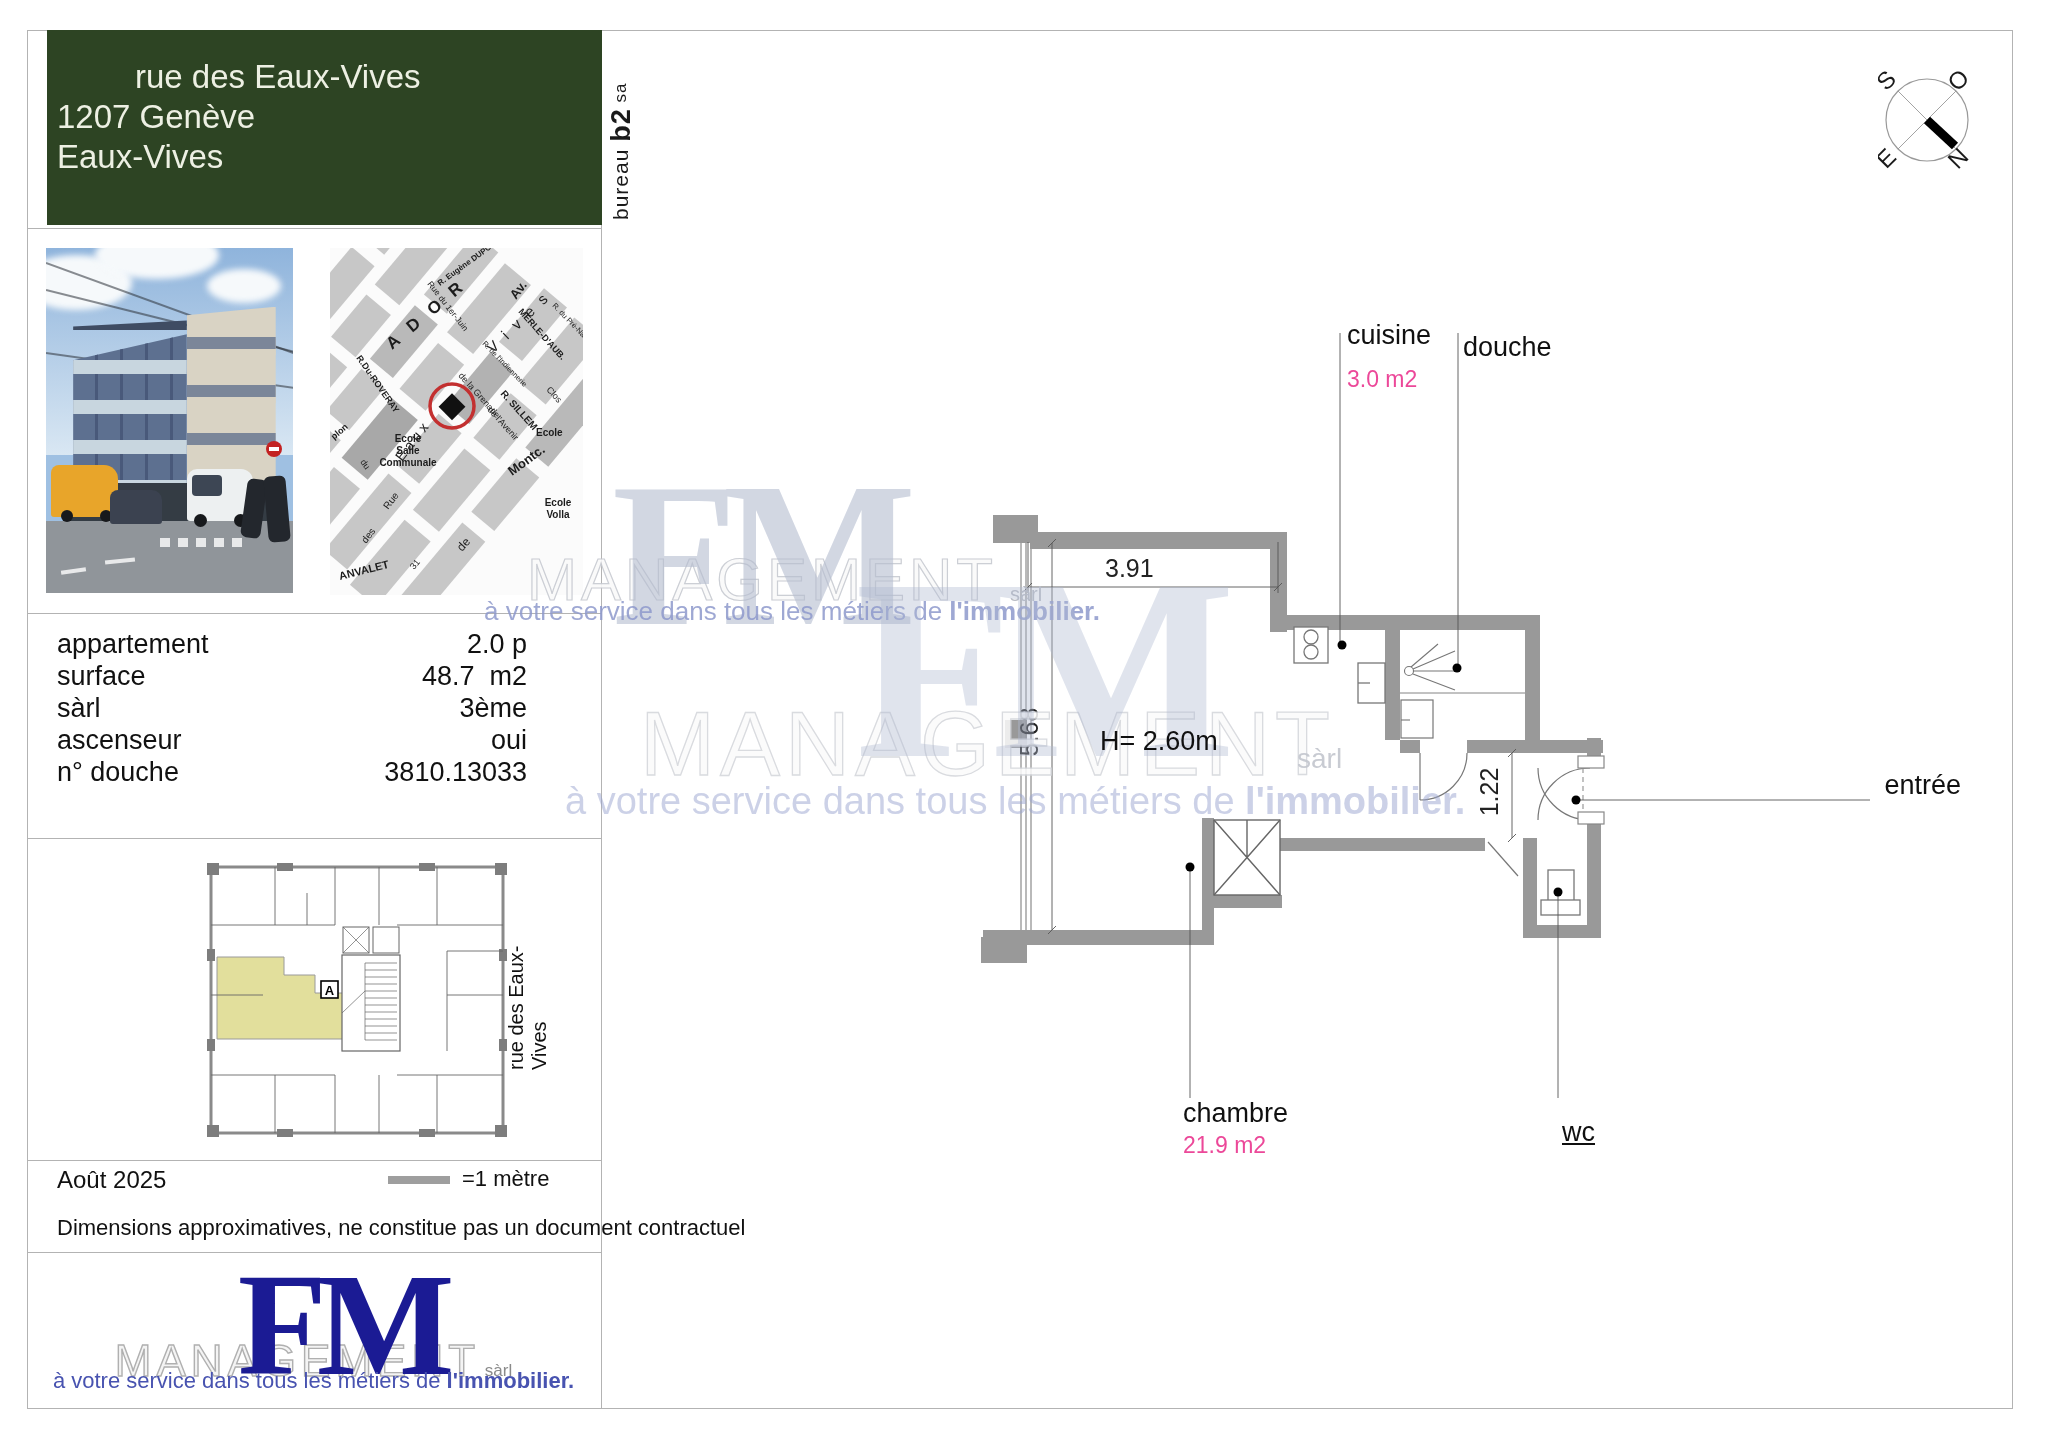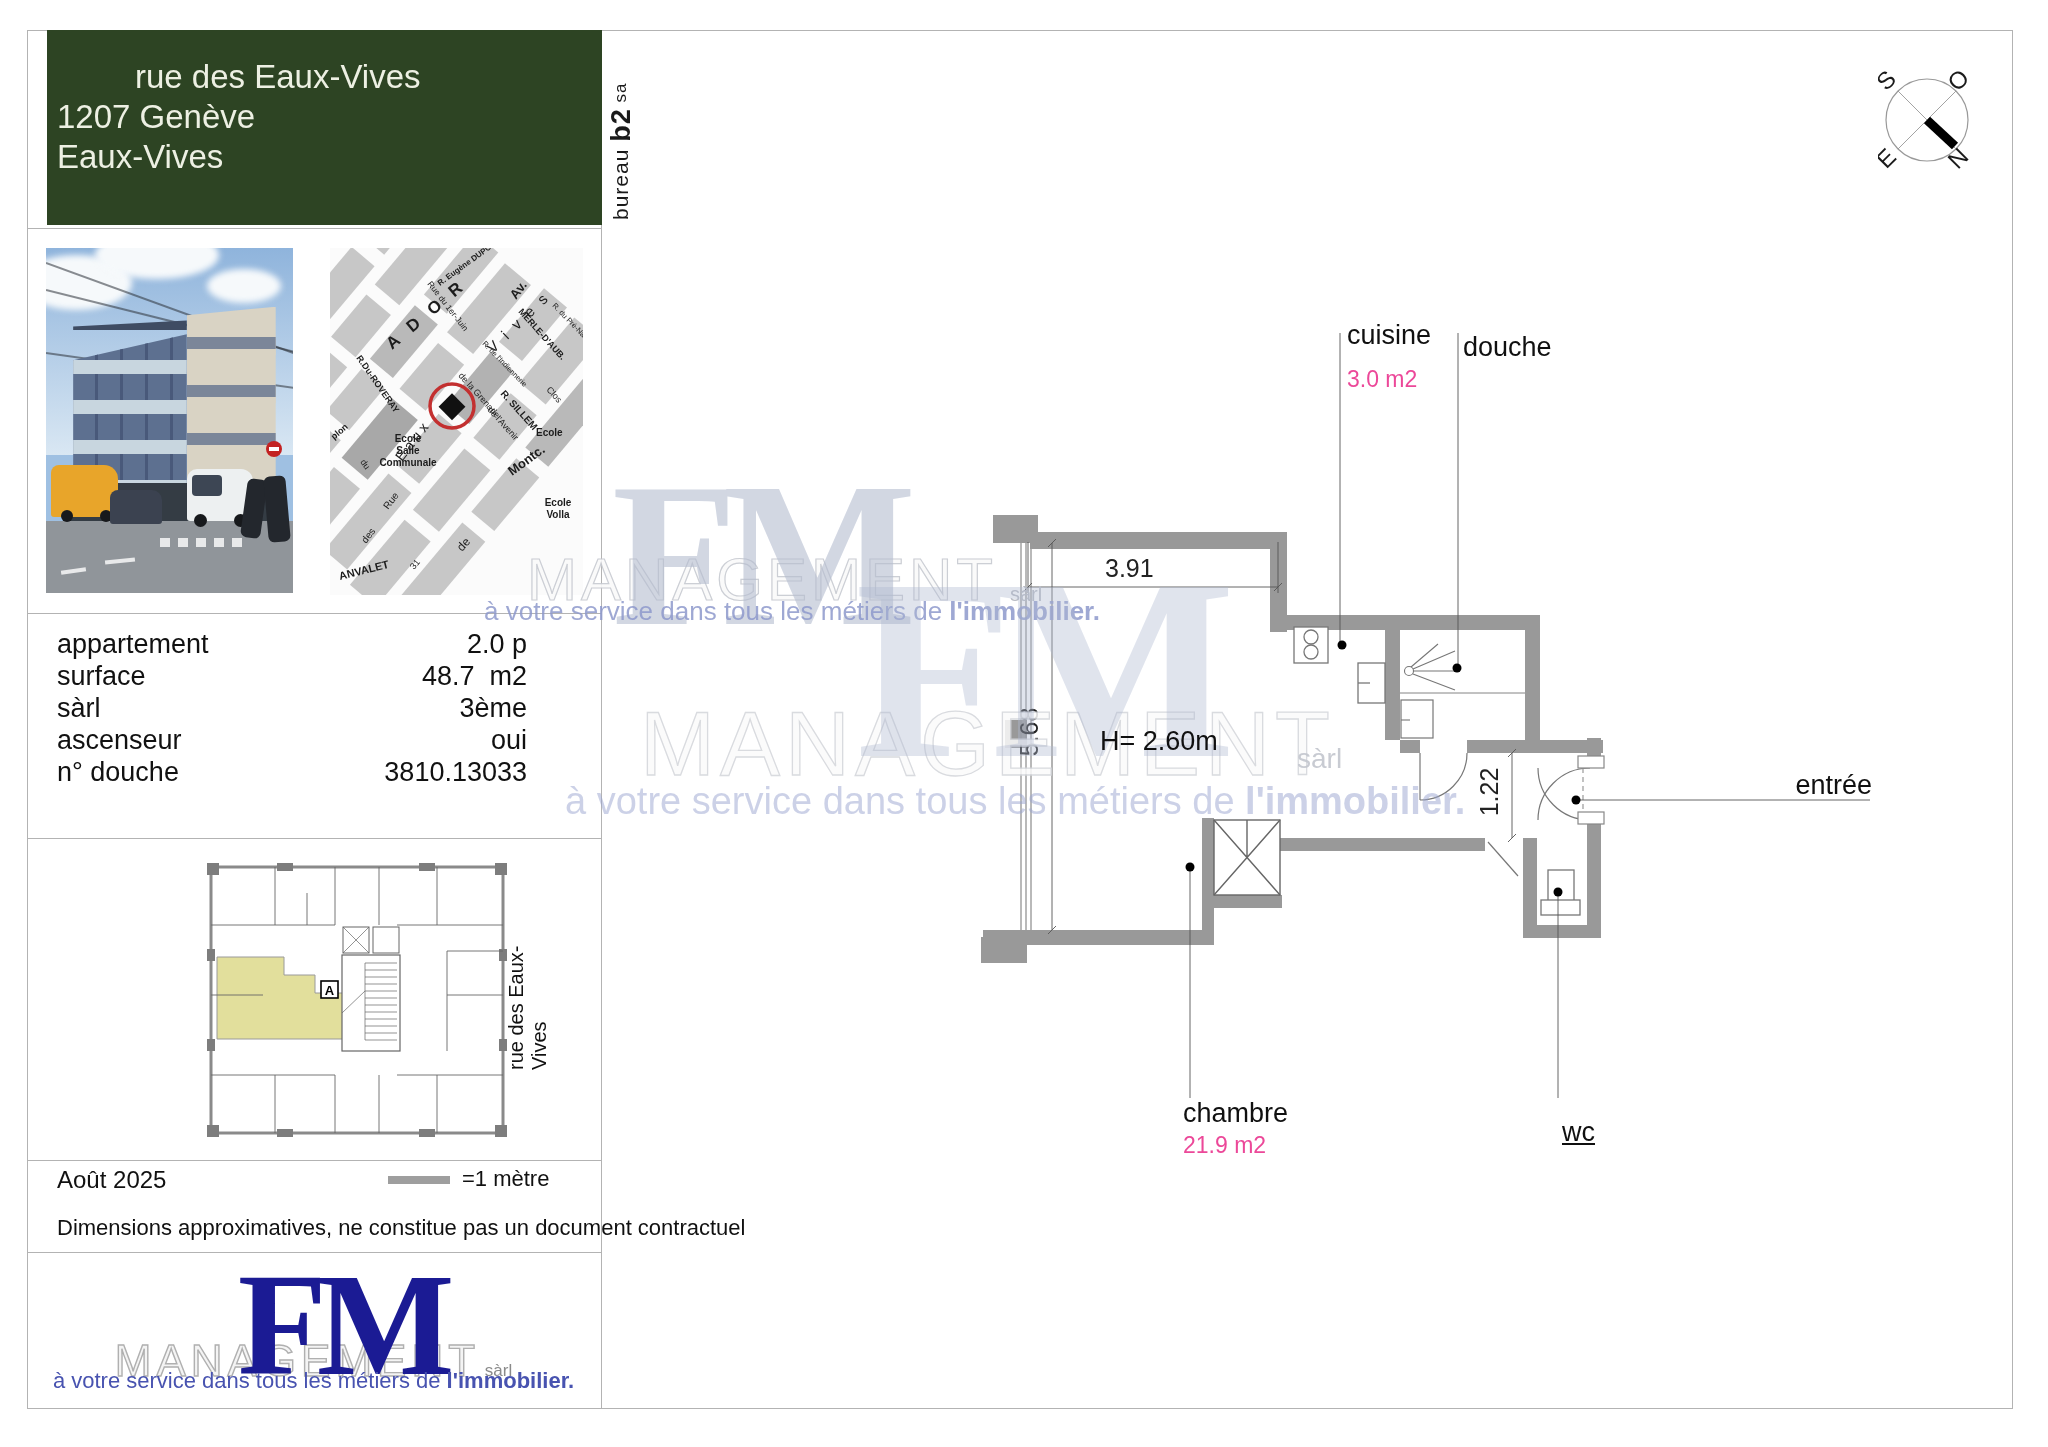--- a/index.html
+++ b/index.html
@@ -373,21 +373,21 @@
     <g fill="#222" font-family="Liberation Sans, sans-serif" font-size="25">
       <text x="155" y="247">3.91</text>
       <text x="96" y="410" text-anchor="middle" transform="rotate(-90 88 410)">5.68</text>
       <text x="552" y="466" text-anchor="middle" transform="rotate(-90 548 466)">1.22</text>
     </g>
   </svg>
 
   <div class="abs plan-label z4" style="left:1347px; top:320px;">cuisine</div>
   <div class="abs plan-sub   z4" style="left:1347px; top:366px;">3.0 m2</div>
   <div class="abs plan-label z4" style="left:1463px; top:332px;">douche</div>
-  <div class="abs plan-label z4" style="left:1742px; top:770px; width:130px; text-align:right;">entrée</div>
+  <div class="abs plan-label z4" style="left:1831px; top:770px; width:130px; text-align:right;">entrée</div>
   <div class="abs plan-label z4" style="left:1183px; top:1098px;">chambre</div>
   <div class="abs plan-sub   z4" style="left:1183px; top:1132px;">21.9 m2</div>
   <div class="abs plan-label z4" style="left:1562px; top:1117px;text-decoration:underline;">wc</div>
   <div class="abs plan-label z4" style="left:1100px; top:726px;">H= 2.60m</div>
 
   <svg class="abs z2" style="left:1878px; top:58px;" width="112" height="128" viewBox="0 0 112 128">
     <circle cx="49" cy="62" r="41" fill="none" stroke="#999" stroke-width="1.2"></circle>
     <path d="M20 33 L78 91 M78 33 L20 91" stroke="#999" stroke-width="0.9"></path>
     <line x1="49" y1="62" x2="77" y2="88" stroke="#000" stroke-width="9"></line>
     <g font-family="Liberation Sans, sans-serif" font-size="24" fill="#1a1a1a" text-anchor="middle">

